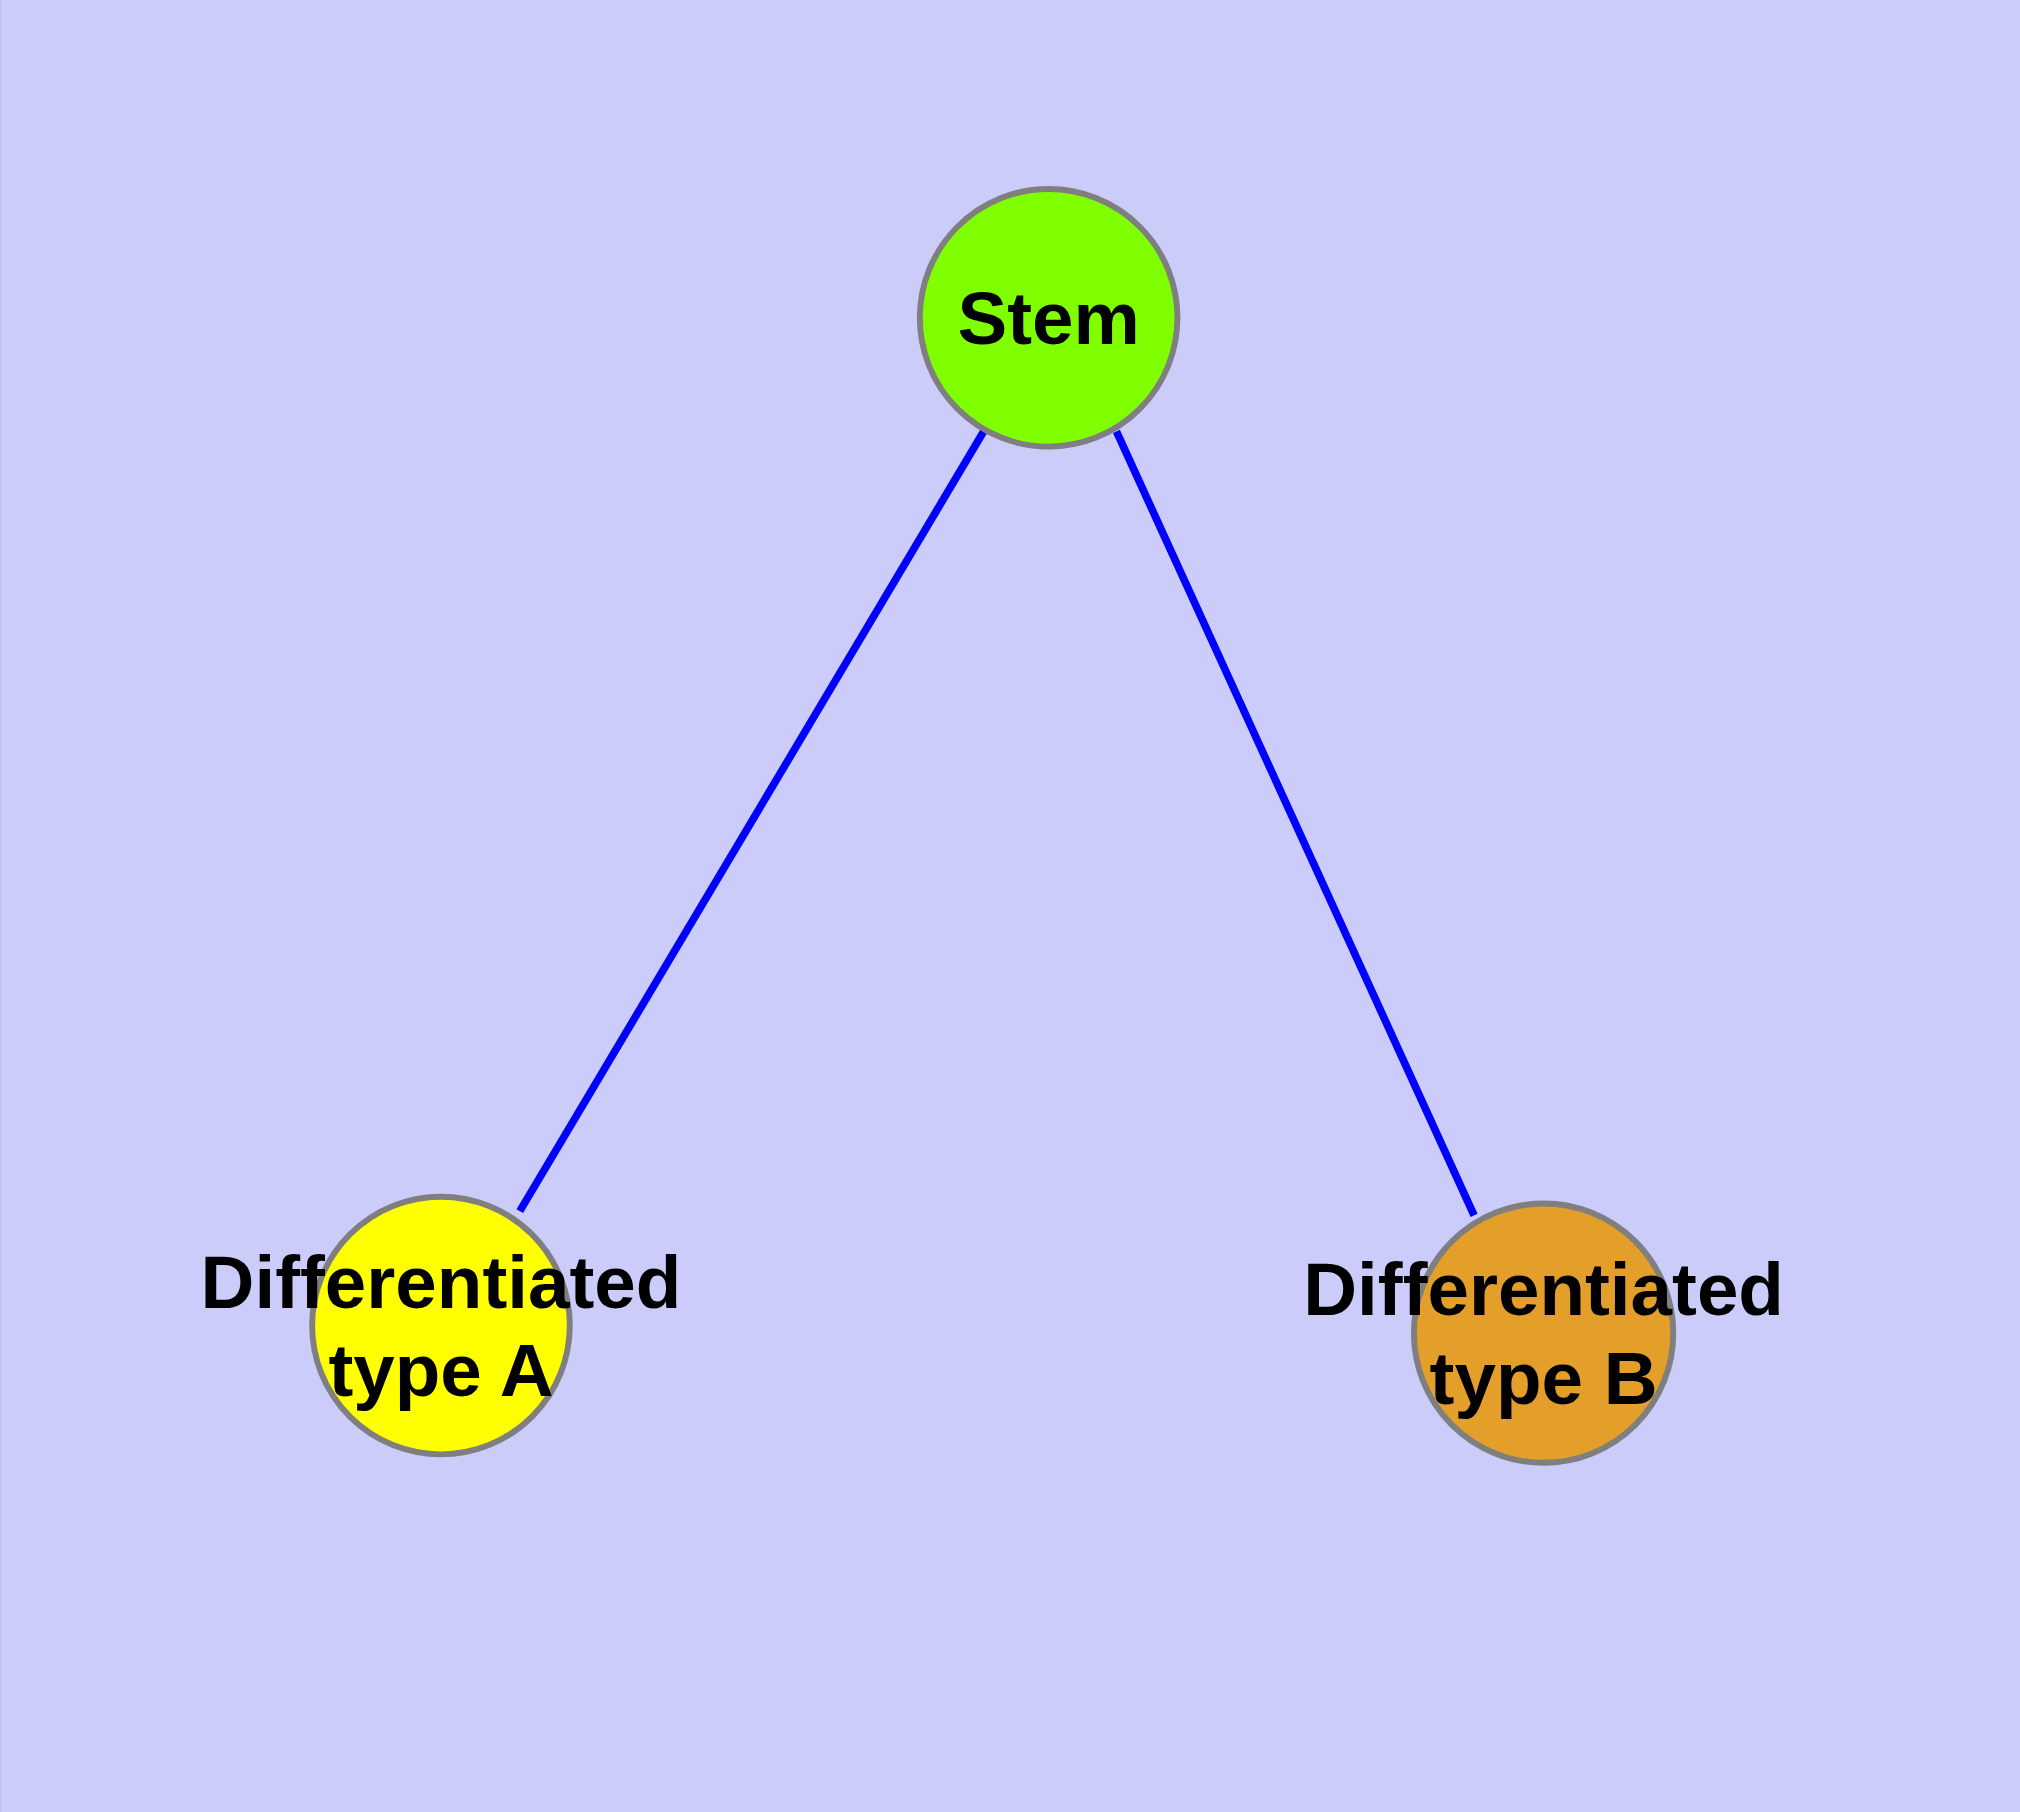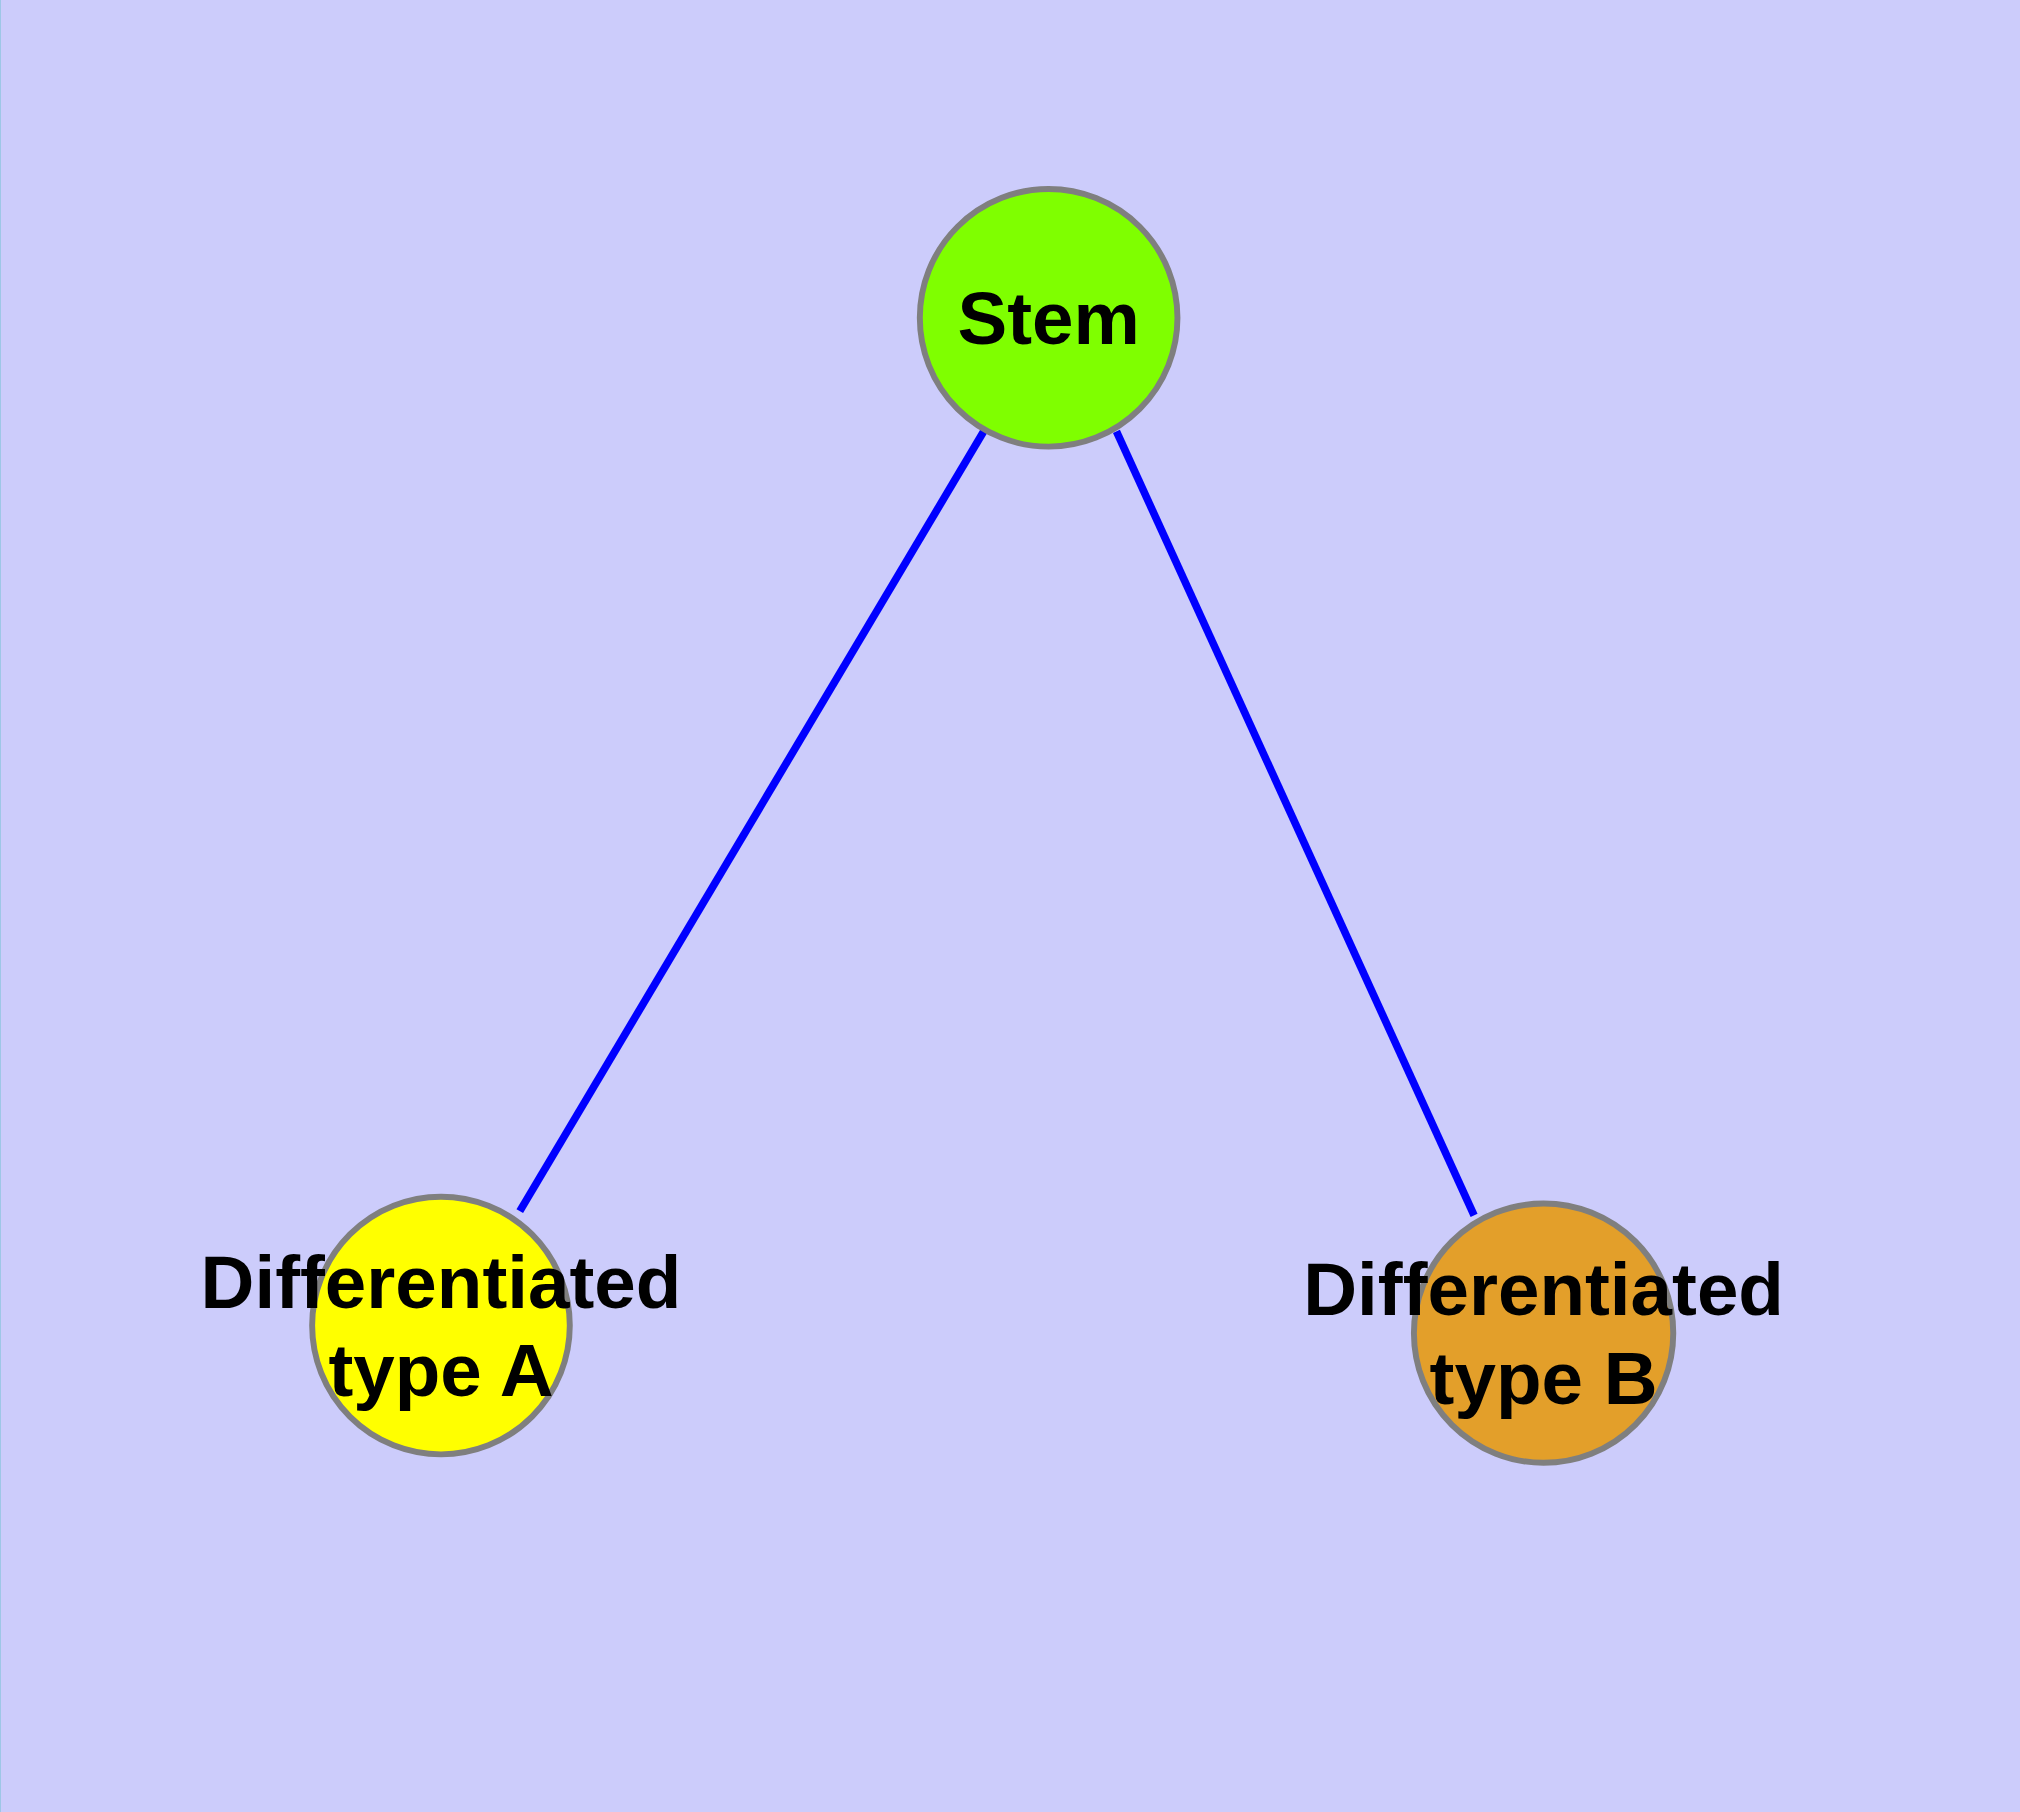--- a/index.html
+++ b/index.html
@@ -36,21 +36,21 @@
     dominant-baseline: middle;
     white-space: pre;
   }
   .edge-line {
     stroke-linecap: butt;
   }
 </style>
 </head>
 <body>
 
-<div id="canvas" style="width: 2021px; height: 1812px; background: #14b8a6; text-align: center;">
+<div id="canvas" style="width: 2021px; height: 1812px; background: #a3a3a3; text-align: center;">
   <svg id="graph-svg" viewBox="0 0 2384 2138" xmlns="http://www.w3.org/2000/svg" style="width: 2021px; height: 1812px;">
 
     <rect x="0" y="0" width="2384" height="2138" fill="#ccccfb"></rect>
 
     <g>
       <line class="edge-line" x1="1161" y1="508" x2="613" y2="1429" stroke="#0000ff" stroke-width="9"></line>
       <line class="edge-line" x1="1317" y1="509" x2="1739" y2="1434" stroke="#0000ff" stroke-width="9"></line>
     </g>
 
     <g>

